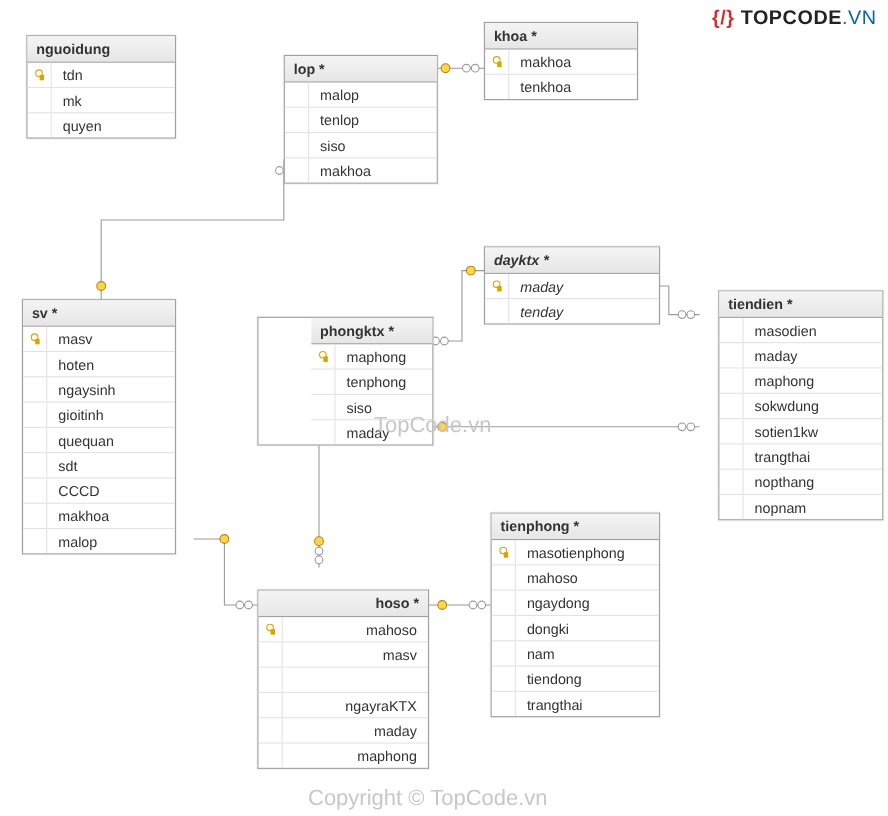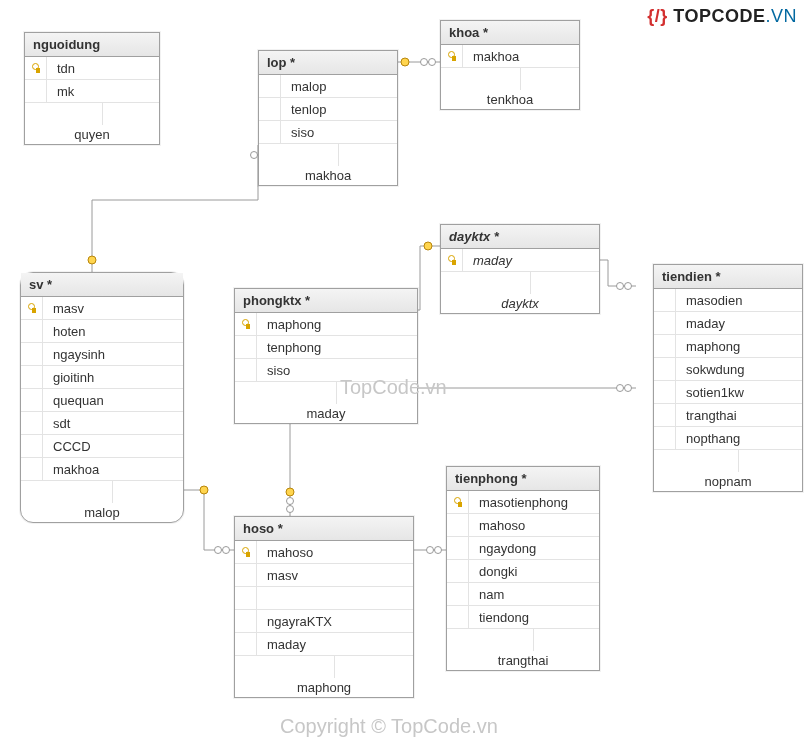--- a/index.html
+++ b/index.html
@@ -30,21 +30,21 @@
     font-weight: bold;
     padding: 4px 8px 4px 8px;
     white-space: nowrap;
   }
   .row {
     display: flex;
     align-items: center;
     border-bottom: 1px solid #e3e3e3;
     min-height: 22px;
   }
-  .row:last-child { border-bottom: none; flex-direction: column; }
+  .row:last-child { border-bottom: none; }
   .key-col {
     width: 22px;
     display: flex;
     justify-content: center;
     align-items: center;
     border-right: 1px solid #e3e3e3;
     min-height: 22px;
   }
   .field-col {
     padding: 2px 10px 2px 10px;
@@ -228,21 +228,21 @@
   <div id="tbl-dayktx" class="table" style="left: 440px; top: 224px; width: 160px; font-style: italic;">
       <div class="table-header">dayktx *</div>
       <div class="row">
         <div class="key-col">
           <span class="key-icon"></span>
         </div>
         <div class="field-col">maday</div>
       </div>
       <div class="row">
         <div class="key-col"></div>
-        <div class="field-col">dayktx</div>
+        <div class="field-col">tenday</div>
       </div>
     </div>
   <div id="tbl-tiendien" class="table" style="left: 636px; top: 264px; width: 150px; margin-left: 17px;">
       <div class="table-header">tiendien *</div>
       <div class="row">
         <div class="key-col"></div>
         <div class="field-col">masodien</div>
       </div>
       <div class="row">
         <div class="key-col"></div>
@@ -266,21 +266,21 @@
       </div>
       <div class="row">
         <div class="key-col"></div>
         <div class="field-col">nopthang</div>
       </div>
       <div class="row">
         <div class="key-col"></div>
         <div class="field-col">nopnam</div>
       </div>
     </div>
-  <div id="tbl-sv" class="table" style="left: 20px; top: 272px; width: 164px; border-radius: 13px;">
+  <div id="tbl-sv" class="table" style="left: 20px; top: 272px; width: 140px;">
       <div class="table-header">sv *</div>
       <div class="row">
         <div class="key-col">
           <span class="key-icon"></span>
         </div>
         <div class="field-col">masv</div>
       </div>
       <div class="row">
         <div class="key-col"></div>
         <div class="field-col">hoten</div>
@@ -307,42 +307,42 @@
       </div>
       <div class="row">
         <div class="key-col"></div>
         <div class="field-col">makhoa</div>
       </div>
       <div class="row">
         <div class="key-col"></div>
         <div class="field-col">malop</div>
       </div>
     </div>
-  <div id="tbl-phongktx" class="table" style="left: 234px; top: 288px; width: 184px;">
+  <div id="tbl-phongktx" class="table" style="left: 234px; top: 288px; width: 160px; padding-left: 48px;">
       <div class="table-header">phongktx *</div>
       <div class="row">
         <div class="key-col">
           <span class="key-icon"></span>
         </div>
         <div class="field-col">maphong</div>
       </div>
       <div class="row">
         <div class="key-col"></div>
         <div class="field-col">tenphong</div>
       </div>
       <div class="row">
         <div class="key-col"></div>
         <div class="field-col">siso</div>
       </div>
       <div class="row">
         <div class="key-col"></div>
         <div class="field-col">maday</div>
       </div>
     </div>
-  <div id="tbl-hoso" class="table" style="left: 234px; top: 516px; width: 180px;">
+  <div id="tbl-hoso" class="table" style="left: 234px; top: 536px; width: 156px; text-align: right;">
       <div class="table-header">hoso *</div>
       <div class="row">
         <div class="key-col">
           <span class="key-icon"></span>
         </div>
         <div class="field-col">mahoso</div>
       </div>
       <div class="row">
         <div class="key-col"></div>
         <div class="field-col">masv</div>

